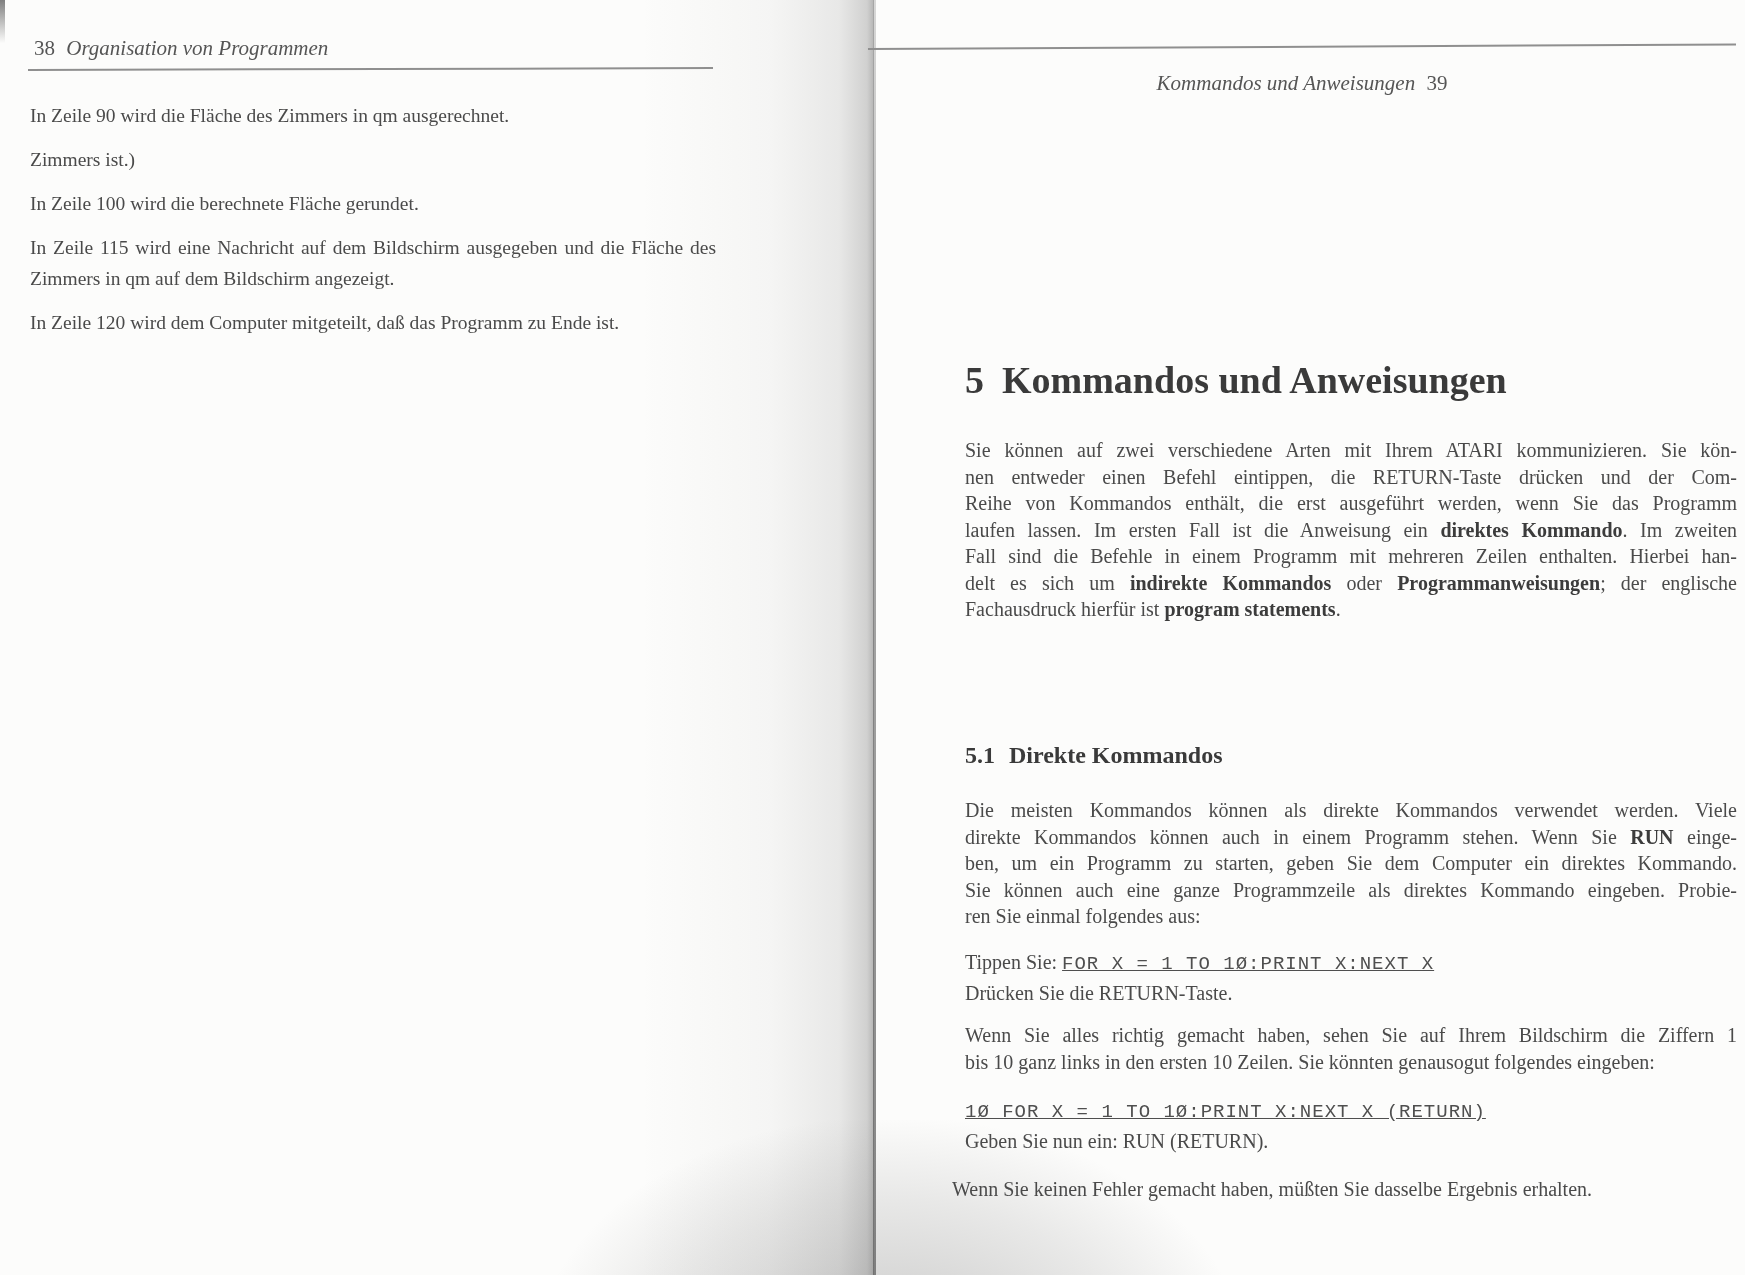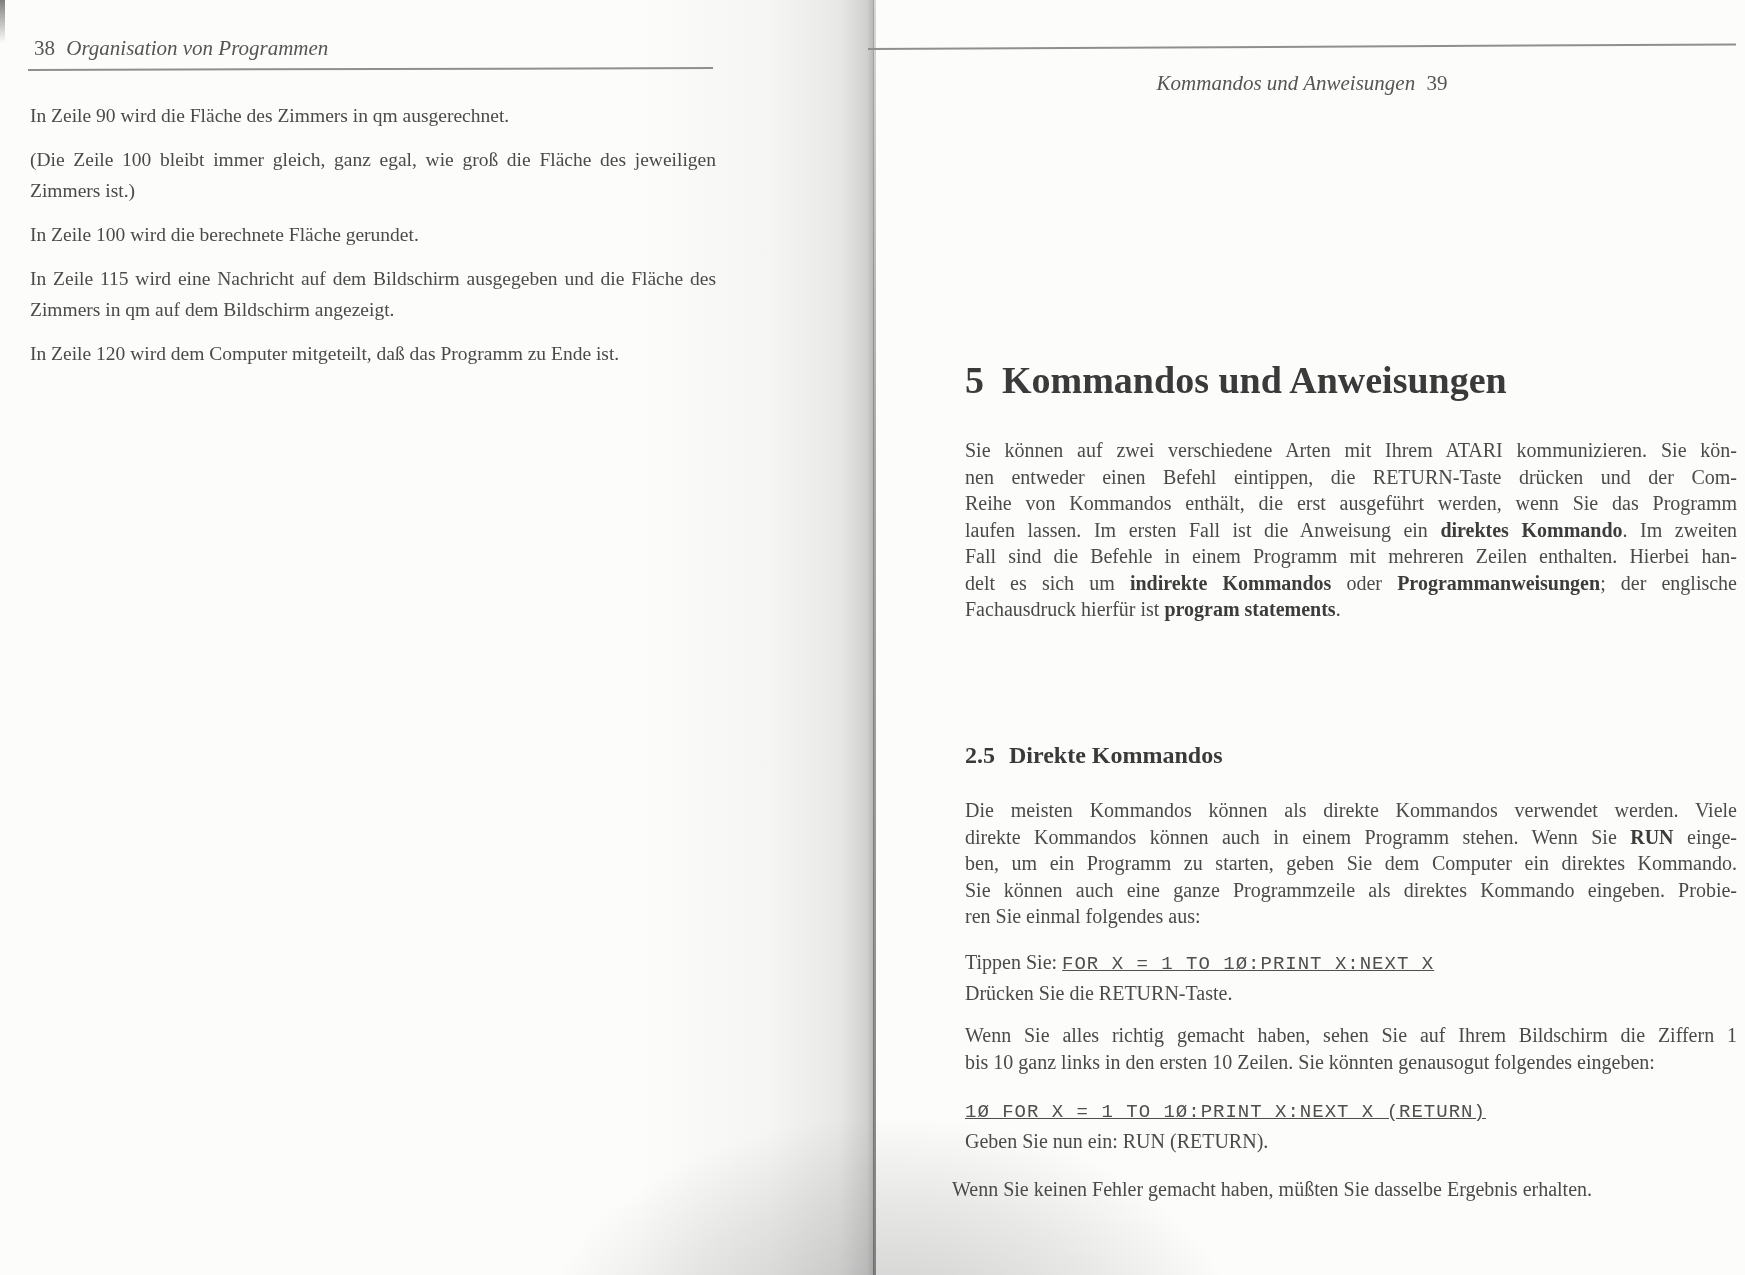--- a/index.html
+++ b/index.html
@@ -79,21 +79,20 @@
     <span class="folio">38</span>
     <span class="rtitle">Organisation von Programmen</span>
   </div>
   <div class="abs hrule" style="left:28px; top:56px; width:685px; transform:rotate(-0.15deg);"></div>
 
   <div class="abs textcol" style="left:30px; top:88px; width:686px;">
     <div class="para">
         <div class="line"><span>In Zeile 90 wird die Fläche des Zimmers in qm ausgerechnet.</span></div>
       </div>
     <div class="para">
-        <div class="line j"><span>(Die Zeile 100 bleibt immer gleich, ganz egal, wie groß die Fläche des jeweiligen</span></div>
         <div class="line"><span>Zimmers ist.)</span></div>
       </div>
     <div class="para">
         <div class="line"><span>In Zeile 100 wird die berechnete Fläche gerundet.</span></div>
       </div>
     <div class="para">
         <div class="line j"><span>In Zeile 115 wird eine Nachricht auf dem Bildschirm ausgegeben und die Fläche des</span></div>
         <div class="line"><span>Zimmers in qm auf dem Bildschirm angezeigt.</span></div>
       </div>
     <div class="para">
@@ -117,21 +116,21 @@
       <div class="line j"><span>Sie können auf zwei verschiedene Arten mit Ihrem ATARI kommunizieren. Sie kön-</span></div>
       <div class="line j"><span>nen entweder einen Befehl eintippen, die RETURN-Taste drücken und der Com-</span></div>
       <div class="line j"><span>Reihe von Kommandos enthält, die erst ausgeführt werden, wenn Sie das Programm</span></div>
       <div class="line j"><span>laufen lassen. Im ersten Fall ist die Anweisung ein </span><span class="b">direktes Kommando</span><span>. Im zweiten</span></div>
       <div class="line j"><span>Fall sind die Befehle in einem Programm mit mehreren Zeilen enthalten. Hierbei han-</span></div>
       <div class="line j"><span>delt es sich um </span><span class="b">indirekte Kommandos</span><span> oder </span><span class="b">Programmanweisungen</span><span>; der englische</span></div>
       <div class="line"><span>Fachausdruck hierfür ist </span><span class="b">program statements</span><span>.</span></div>
     </div>
 
   <div class="abs section-heading" style="left:89px; top:742px;">
-    <span class="num">2.5</span><span>Direkte Kommandos</span>
+    <span class="num">5.1</span><span>Direkte Kommandos</span>
   </div>
 
   <div class="abs rcol" style="left:89px; top:797px; width:772px;">
       <div class="line j"><span>Die meisten Kommandos können als direkte Kommandos verwendet werden. Viele</span></div>
       <div class="line j"><span>direkte Kommandos können auch in einem Programm stehen. Wenn Sie </span><span class="b">RUN</span><span> einge-</span></div>
       <div class="line j"><span>ben, um ein Programm zu starten, geben Sie dem Computer ein direktes Kommando.</span></div>
       <div class="line j"><span>Sie können auch eine ganze Programmzeile als direktes Kommando eingeben. Probie-</span></div>
       <div class="line"><span>ren Sie einmal folgendes aus:</span></div>
     </div>
 

